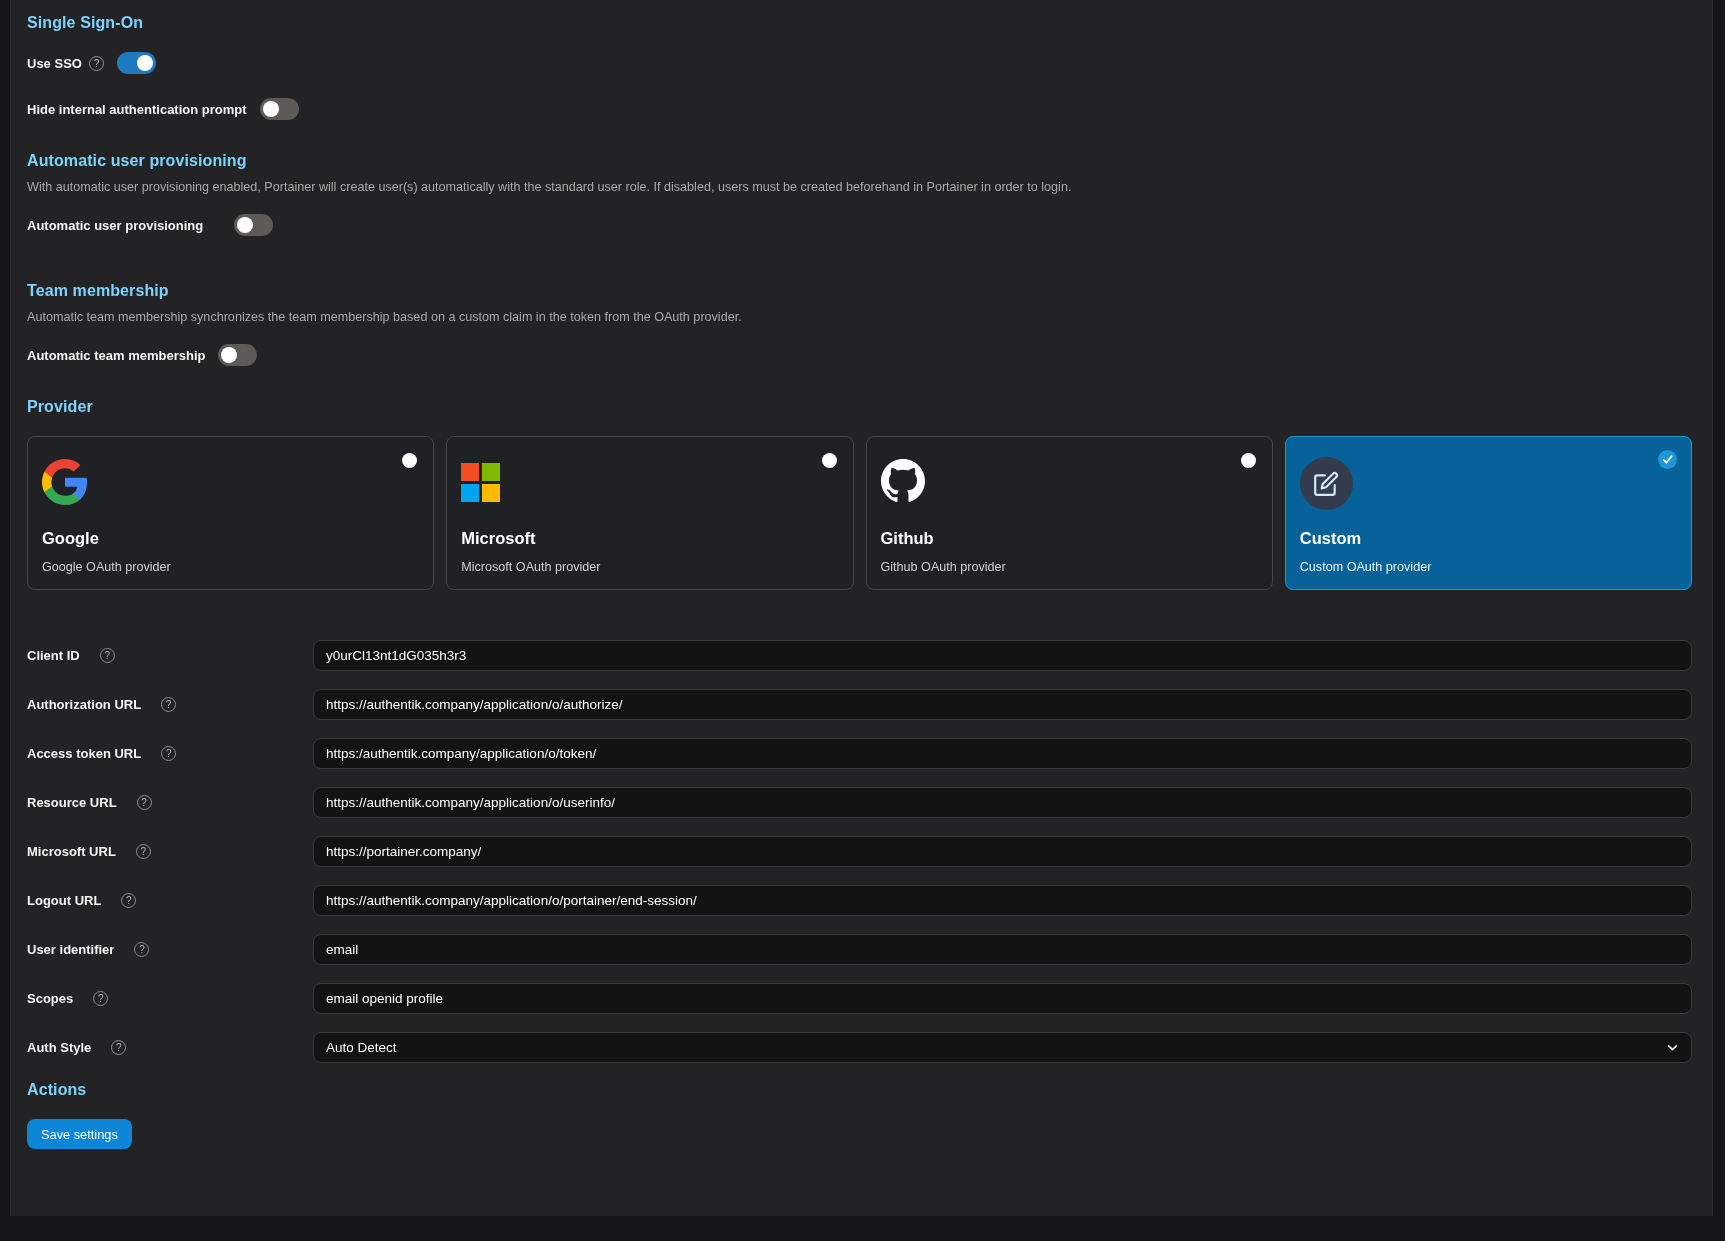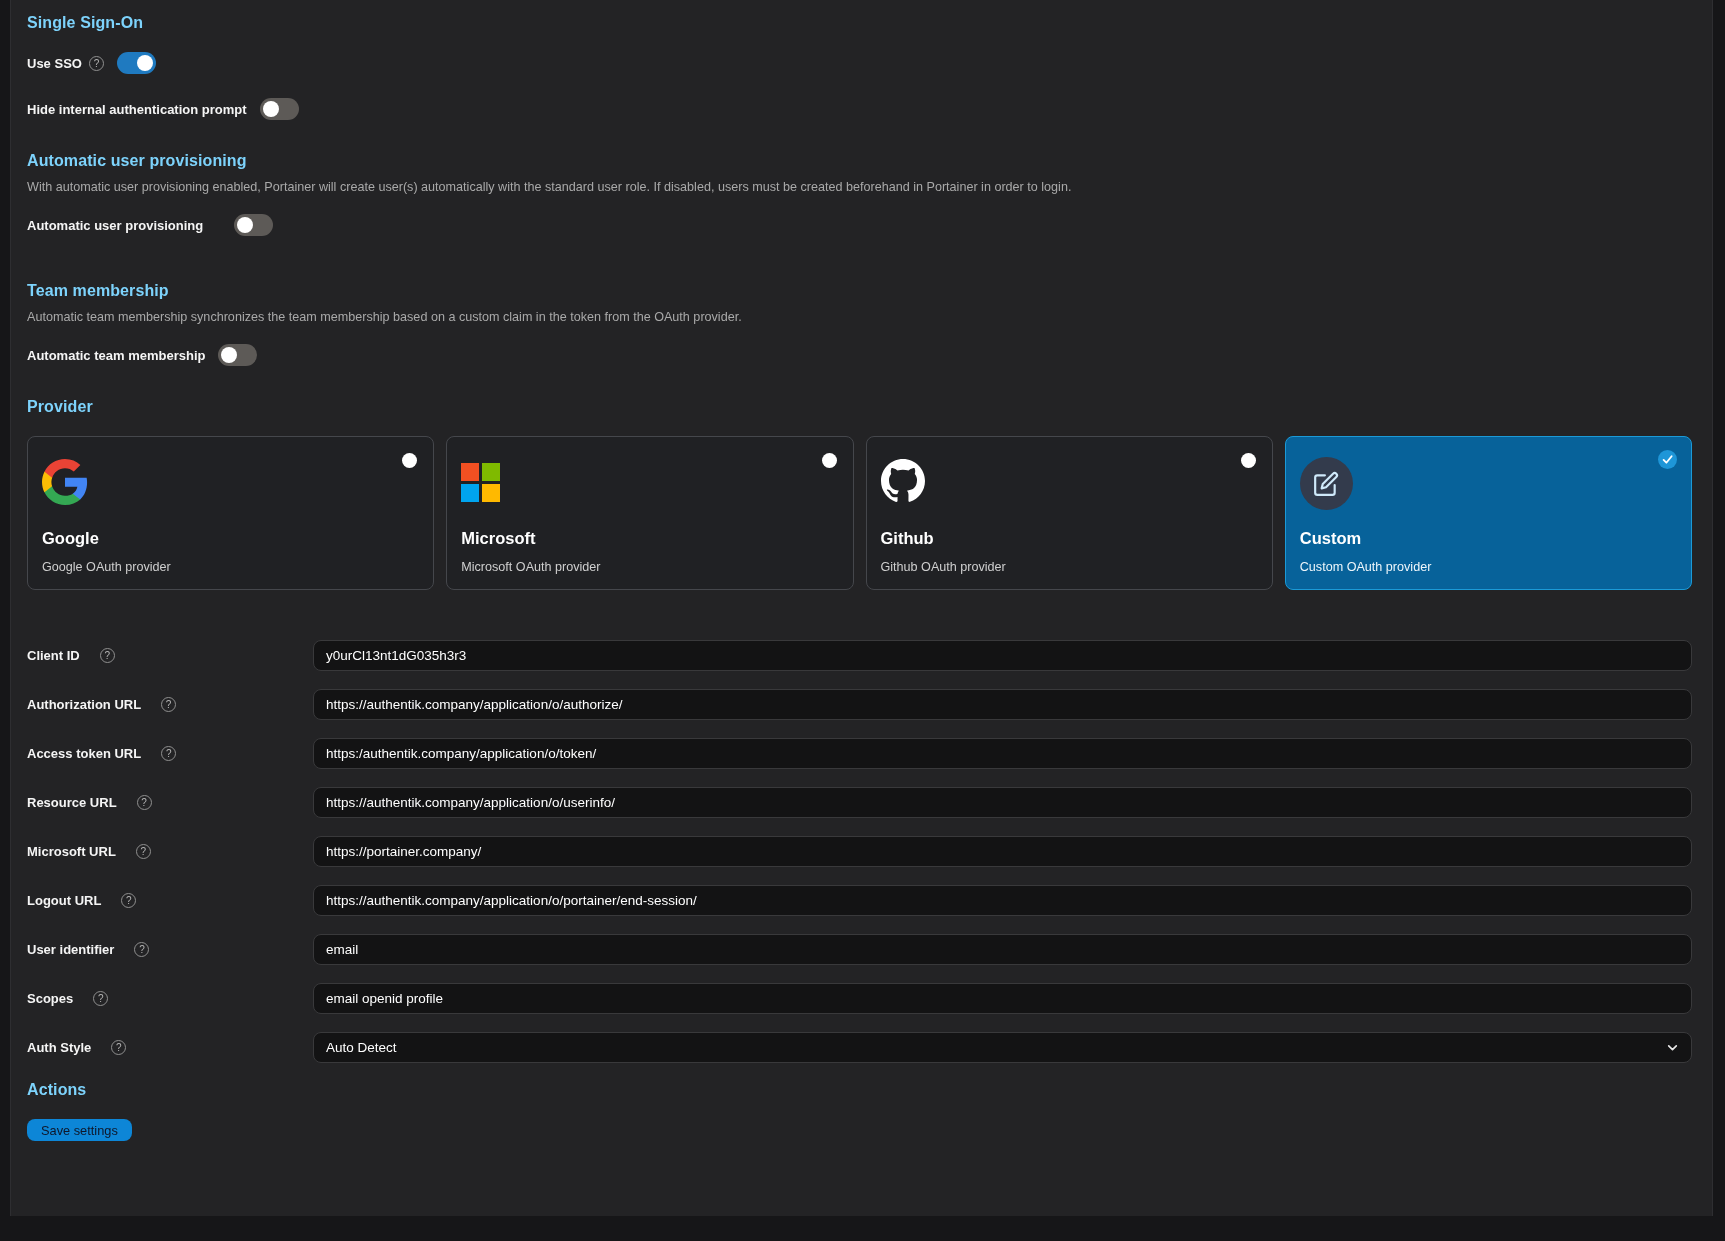--- a/index.html
+++ b/index.html
@@ -179,24 +179,24 @@
     padding: 0 12px;
     display: flex;
     align-items: center;
     justify-content: space-between;
     cursor: pointer;
     gap: 24px;
   }
   .actions-title { margin: 28px 0 12px 0; }
   .save-btn {
     background: #0d86d7;
-    color: #0f172a;
+    color: #ffffff;
     border: none;
     border-radius: 8px;
-    height: 22px;
+    height: 30px;
     padding: 0 14px;
     font-size: 12.8px;
     font-family: "Liberation Sans", "DejaVu Sans", sans-serif;
     cursor: pointer;
   }
 </style>
 </head>
 <body>
 
 <div class="content">

